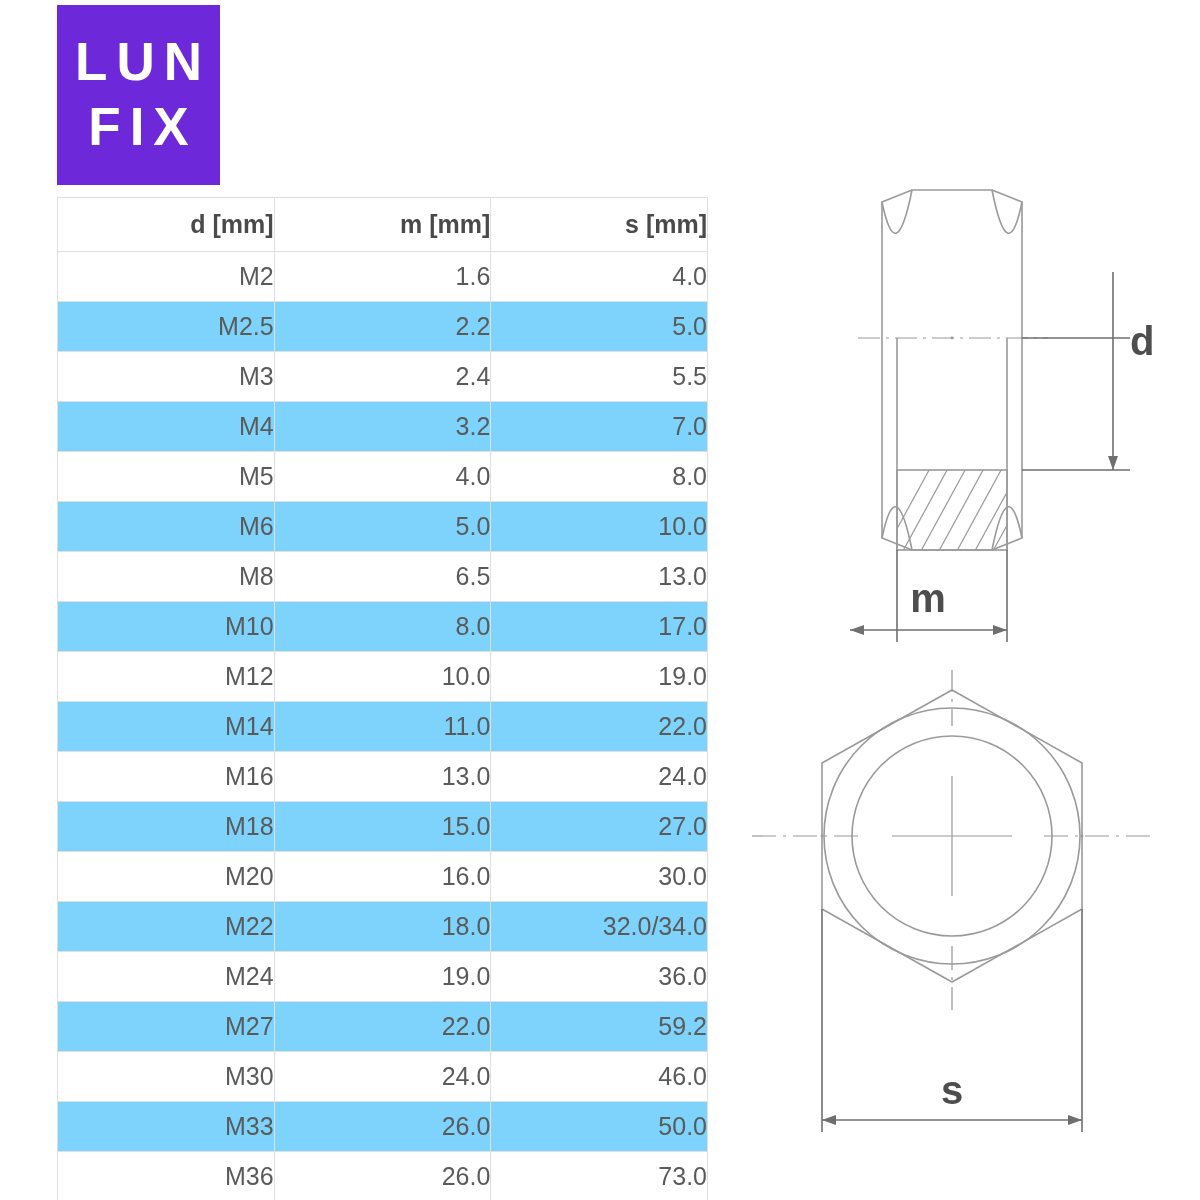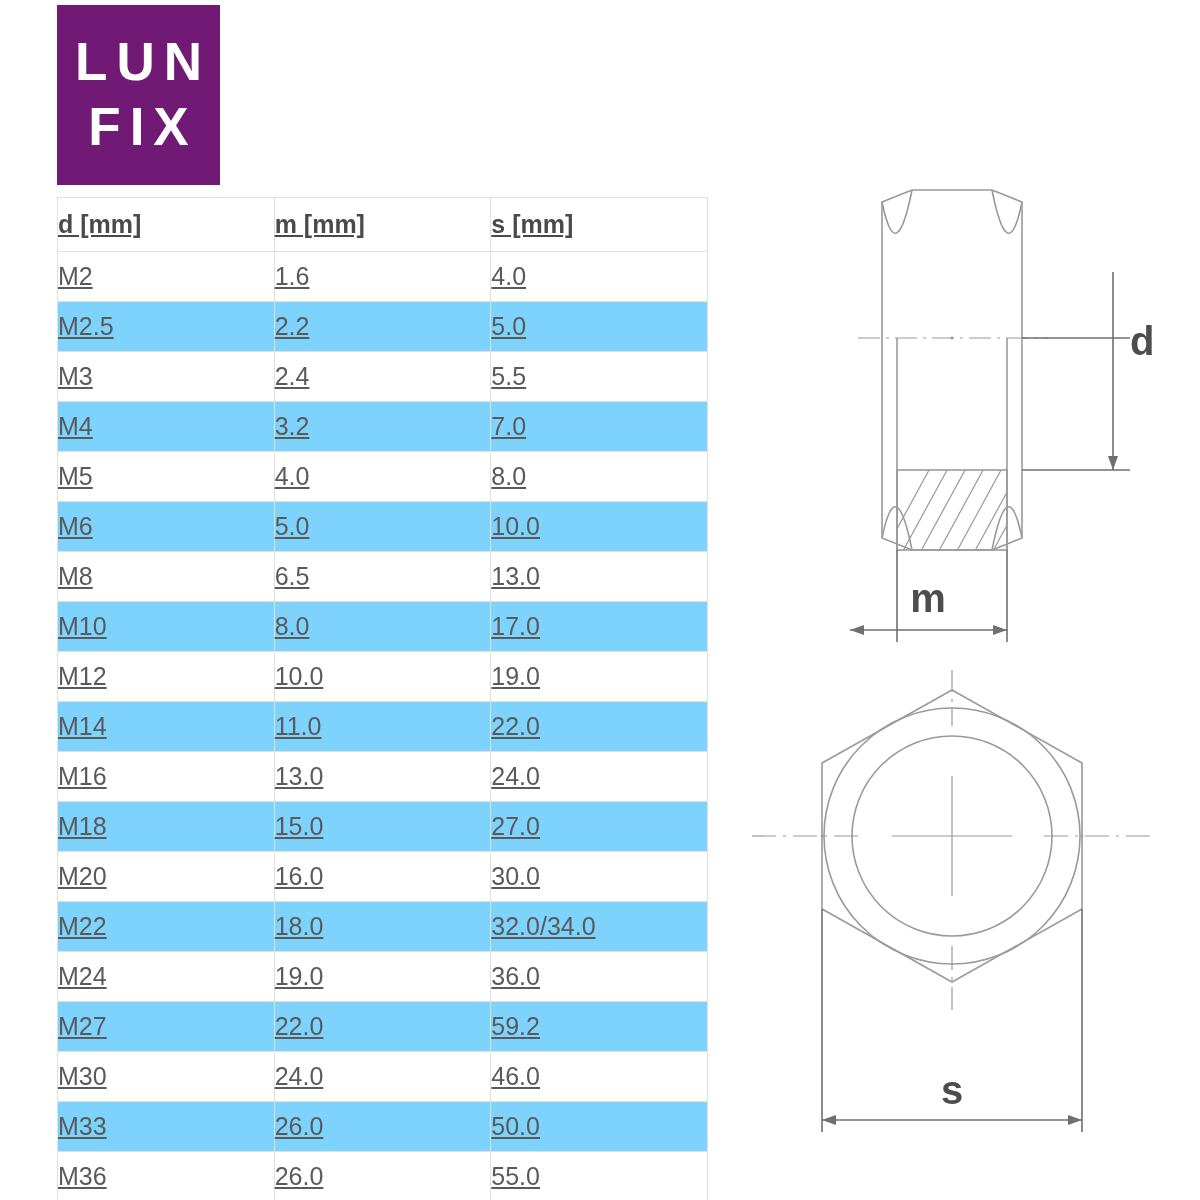--- a/index.html
+++ b/index.html
@@ -16,21 +16,21 @@
     overflow: hidden;
   }
 
   
   .logo {
     position: absolute;
     left: 57px;
     top: 5px;
     width: 163px;
     height: 180px;
-    background: #701a75;
+    background: #6d28d9;
     display: flex;
     flex-direction: column;
     align-items: center;
     justify-content: center;
   }
   .logo-line {
     color: #ffffff;
     font-family: "Liberation Sans", sans-serif;
     font-weight: bold;
     font-size: 53px;
@@ -46,27 +46,26 @@
     top: 197px;
     width: 651px;
   }
   table.spec {
     border-collapse: collapse;
     width: 100%;
     table-layout: fixed;
   }
   table.spec th, table.spec td {
     border: 1px solid #e0e0e0;
-    text-align: left;
+    text-align: right;
     font-size: 25px;
     color: #5a5a5a;
     height: 49px;
     padding: 0;
     font-weight: normal;
-    text-decoration: underline;
   }
   table.spec th {
     font-weight: bold;
     font-size: 25px;
     color: #4a4a4a;
     height: 53px;
   }
   table.spec tbody tr.alt td {
     background: #7dd3fc;
   }
@@ -192,21 +191,21 @@
         <td>46.0</td>
       </tr>
       <tr class="alt">
         <td>M33</td>
         <td>26.0</td>
         <td>50.0</td>
       </tr>
       <tr>
         <td>M36</td>
         <td>26.0</td>
-        <td>55.0</td>
+        <td>73.0</td>
       </tr>
     </tbody>
   </table>
 </div>
 
 <div class="drawings">
 
   <svg class="drawing-svg" width="460" height="520" viewBox="0 0 460 520">
     <g fill="none" stroke="#9a9a9a" stroke-width="1.6">
 

